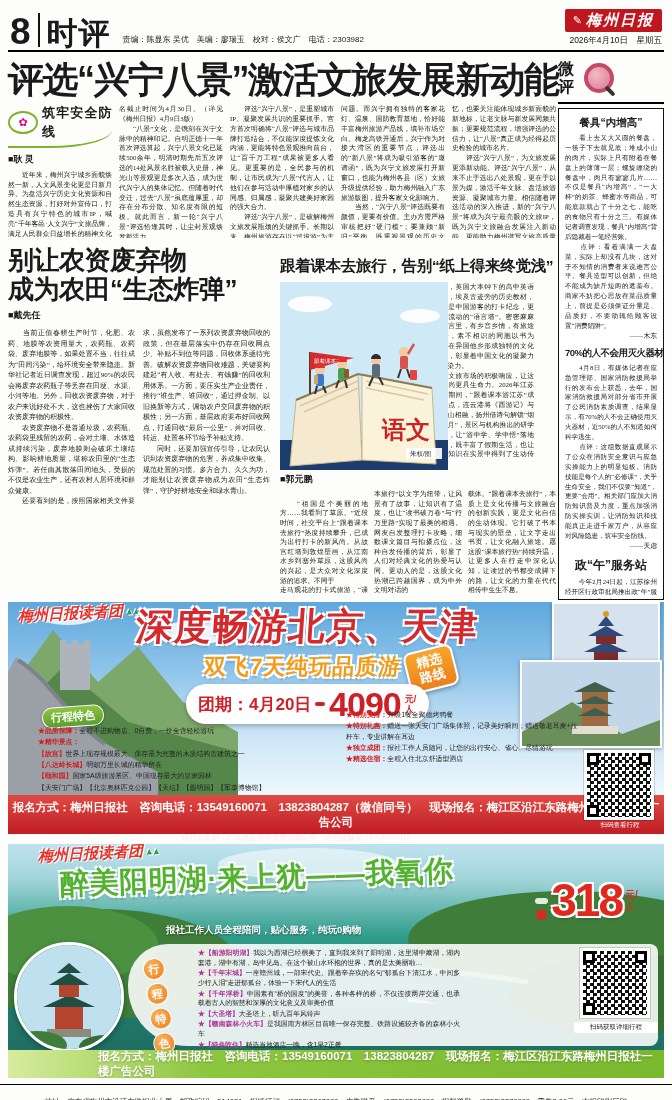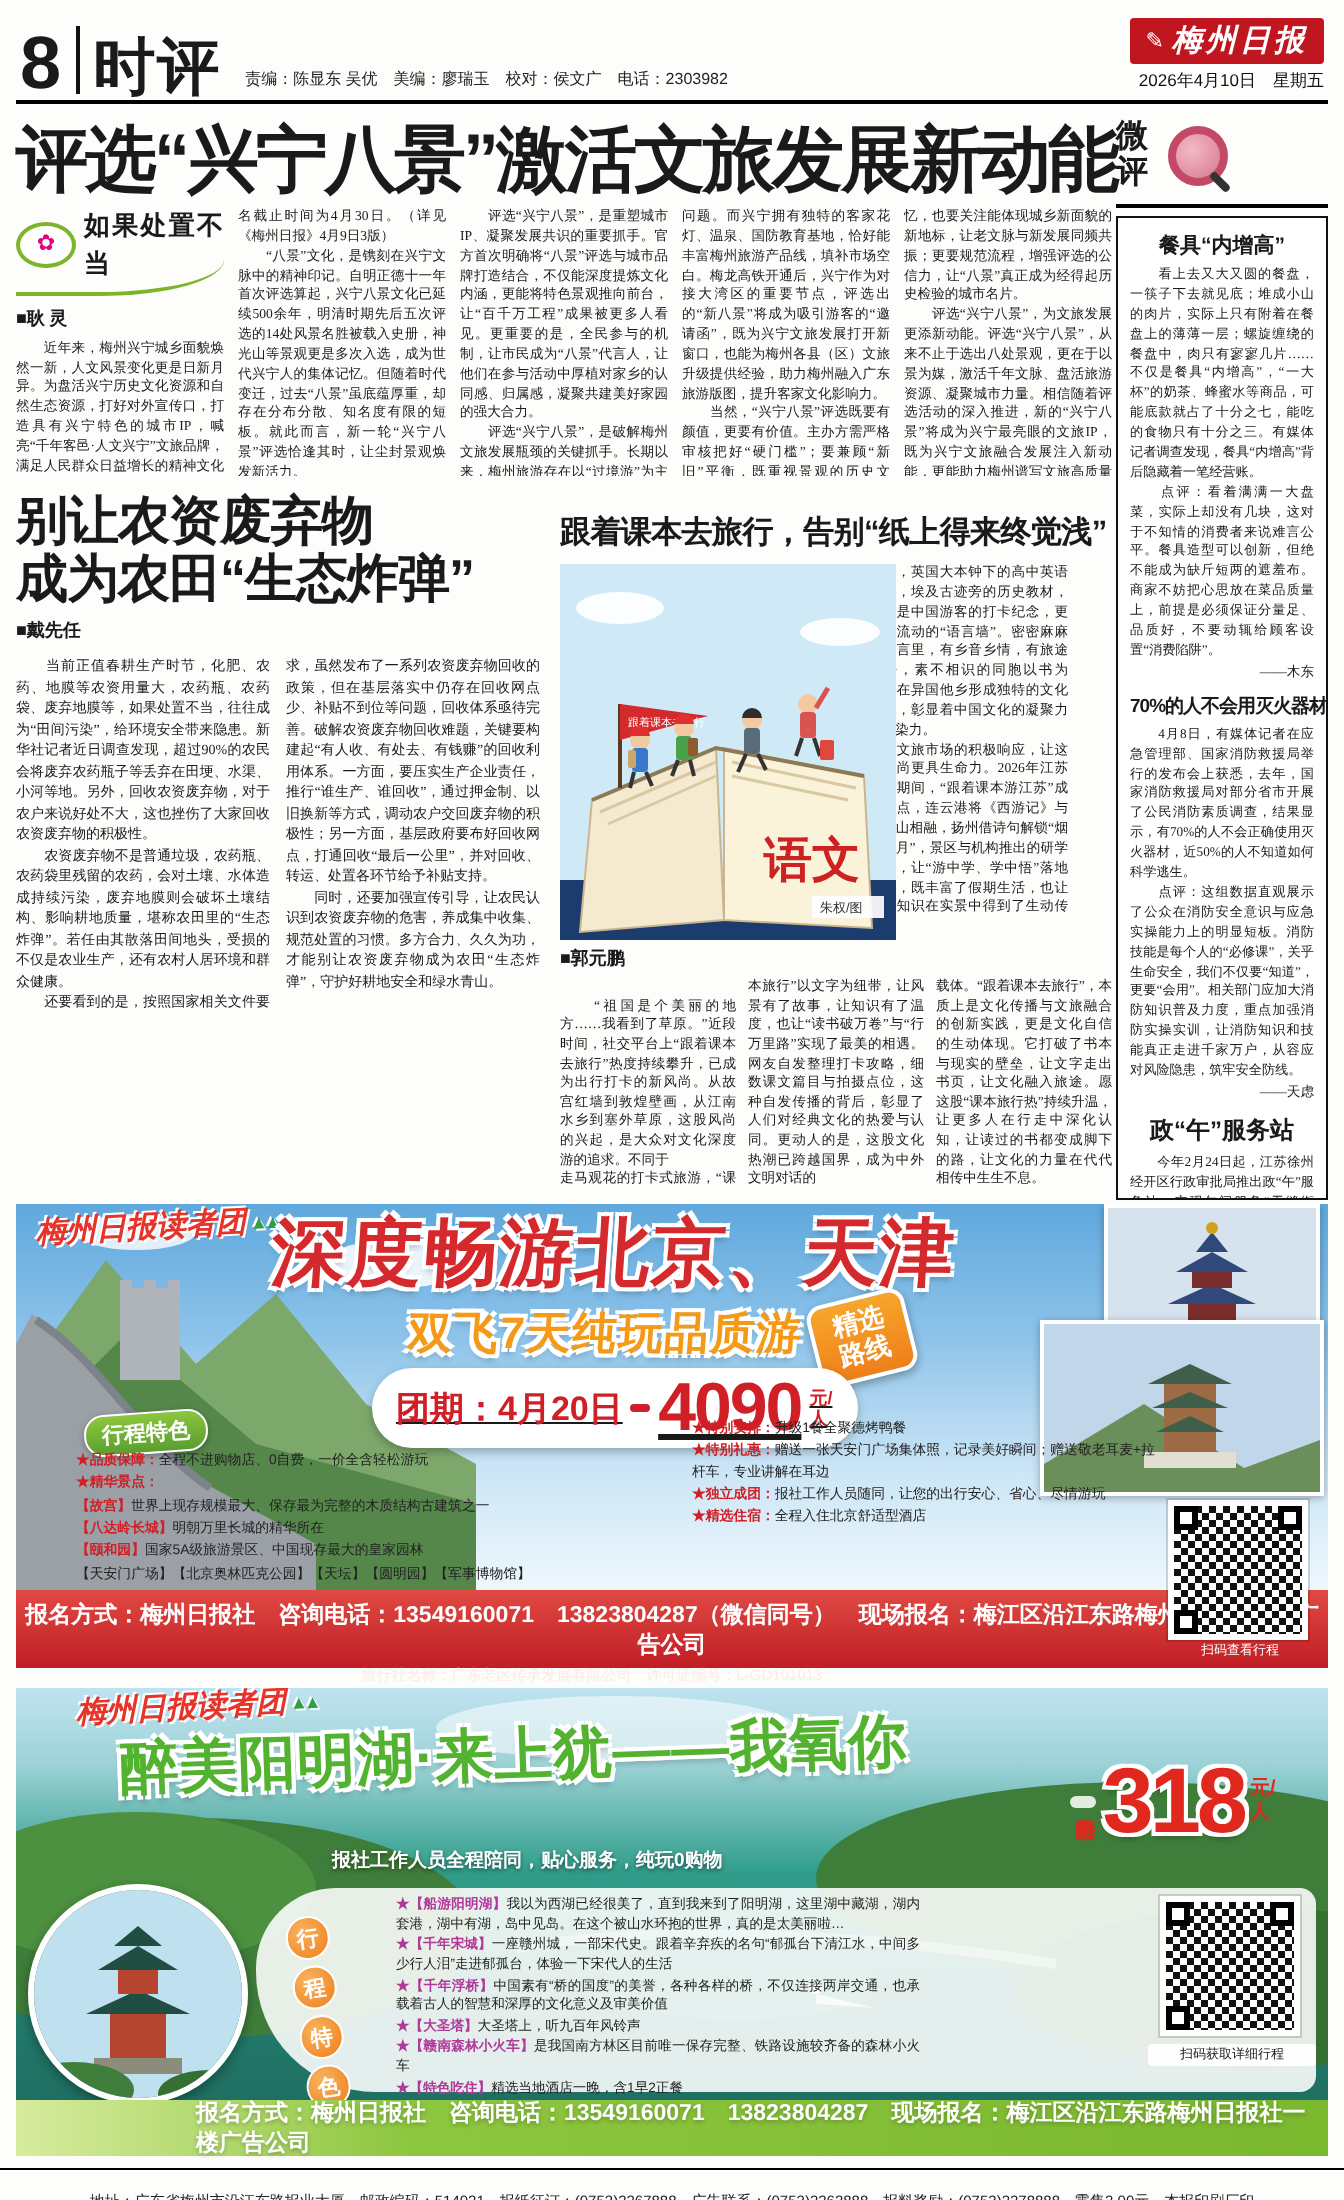--- a/index.html
+++ b/index.html
@@ -78,39 +78,39 @@
      text-shadow:1px 1px 0 #fff,-1px -1px 0 #fff;transform:rotate(-3deg);}
   .ad-logo .mt{color:#2f9e44;font-size:9px;letter-spacing:-2px;}
   .ad1-title{position:absolute;left:128px;top:0;font-size:37px;font-weight:900;color:#d42a2e;
      letter-spacing:1px;white-space:nowrap;transform:skewX(-4deg);}
   .ad1-sub{position:absolute;left:196px;top:50px;font-size:22px;font-weight:900;color:#f59a18;
      letter-spacing:1px;white-space:nowrap;transform:skewX(-4deg);}
   .ribbon{position:absolute;left:398px;top:46px;width:36px;transform:rotate(-14deg);
      background:linear-gradient(#f7a62b,#ef7f1a);color:#fff;font-weight:900;font-size:13px;line-height:1.15;
      text-align:center;border:2px solid #fff;border-radius:8px;padding:4px 5px;box-shadow:0 2px 4px rgba(0,0,0,.3);}
   .datebox{position:absolute;left:178px;top:82px;height:40px;background:#fff;border-radius:21px;
-     display:flex;align-items:center;padding:0 12px;gap:4px;box-shadow:0 2px 5px rgba(0,0,0,.25);text-decoration:underline;}
+     display:flex;align-items:center;padding:0 12px;gap:4px;box-shadow:0 2px 5px rgba(0,0,0,.25);}
   .datebox .d{font-size:17px;font-weight:900;color:#d01f26;white-space:nowrap;}
   .datebox .tag{writing-mode:vertical-rl;font-size:7px;font-weight:bold;color:#fff;background:#d01f26;
      border-radius:3px;padding:2px 1px;line-height:1.1;}
   .datebox .p{font-size:34px;font-weight:900;color:#d01f26;line-height:1;letter-spacing:-1px;}
   .datebox .u{font-size:9px;font-weight:bold;color:#d01f26;line-height:1.15;width:12px;}
   .featlab{position:absolute;left:34px;top:104px;background:linear-gradient(#8cc63e,#5a9e2f);color:#fff;
      font-size:11px;font-weight:900;padding:2px 8px;border-radius:10px;border:1.5px solid #fff;
      transform:rotate(-4deg);box-shadow:0 1px 3px rgba(0,0,0,.3);}
   .flist{position:absolute;font-size:6.9px;line-height:1.5;color:#222;}
   .flist.l{left:30px;top:124px;width:300px;}
   .flist.r{left:338px;top:108px;width:238px;}
   .flist div{margin-bottom:1px;}
   .flist .h{color:#d01f26;font-weight:bold;}
   .photo{position:absolute;border:2px solid #fff;box-shadow:0 1px 4px rgba(0,0,0,.3);overflow:hidden;}
   .ad1-bar{position:absolute;left:0;top:193px;width:100%;height:39px;
      background:linear-gradient(#e04a43,#c01d24);color:#fff;text-align:center;}
   .ad1-bar .l1{font-size:11.5px;font-weight:900;margin-top:5px;}
-  .ad1-bar .l2{font-size:7.5px;margin-top:3px;padding-right:80px;color:#ffe9e9;}
+  .ad1-bar .l2{font-size:7.5px;margin-top:3px;padding-right:80px;color:#ffe9e9;font-family:Liberation Serif, serif;}
   .qr1{right:10px;top:148px;width:64px;height:64px;}
   .qrcap1{position:absolute;right:8px;top:219px;width:72px;font-size:6.5px;color:#fff;text-align:center;}
   
   .ad2{position:absolute;left:8px;top:844px;width:656px;height:234px;}
   .ad2-vis{position:relative;width:100%;height:206px;overflow:hidden;
      background:linear-gradient(180deg,#bfe3f0 0%,#9fd3d8 18%,#2f9d8a 45%,#237f6f 70%,#1f6f62 100%);}
   .ad2-title{position:absolute;left:52px;top:14px;font-size:29px;font-weight:900;color:#53b331;
      letter-spacing:.5px;white-space:nowrap;transform:rotate(-2deg);}
   .ym-badge{position:absolute;right:12px;top:4px;font-size:23px;font-weight:900;font-style:italic;
      white-space:nowrap;background:linear-gradient(90deg,#ff5fa2,#ff8c3a,#ffd23f,#8bc34a);
@@ -168,21 +168,21 @@
   <div class="hd-rule"></div>
 
   <div class="headline">评选“兴宁八景”激活文旅发展新动能</div>
 
   <div class="a1">
     <div class="a1col" style="white-space:normal">
       <div class="flogo">
         <span class="flower-ring">
             <span>✿</span>
           </span>
-        <span class="ft">如果处置不当</span>
+        <span class="ft">筑牢安全防线</span>
       </div>
       <div class="byline">■耿 灵</div>
       <div class="a1col" style="width:auto;height:88px">　　近年来，梅州兴宁城乡面貌焕然一新，人文风景变化更是日新月异。为盘活兴宁历史文化资源和自然生态资源，打好对外宣传口，打造具有兴宁特色的城市IP，喊亮“千年客邑·人文兴宁”文旅品牌，满足人民群众日益增长的精神文化需求，“兴宁八景”评选活动于近日启动，征集报</div>
     </div>
     <div class="a1col">名截止时间为4月30日。（详见《梅州日报》4月9日3版）
 　　“八景”文化，是镌刻在兴宁文脉中的精神印记。自明正德十一年首次评选算起，兴宁八景文化已延续500余年，明清时期先后五次评选的14处风景名胜被载入史册，神光山等景观更是多次入选，成为世代兴宁人的集体记忆。但随着时代变迁，过去“八景”虽底蕴厚重，却存在分布分散、知名度有限的短板。就此而言，新一轮“兴宁八景”评选恰逢其时，让尘封景观焕发新活力。</div>
     <div class="a1col">　　评选“兴宁八景”，是重塑城市IP、凝聚发展共识的重要抓手。官方首次明确将“八景”评选与城市品牌打造结合，不仅能深度提炼文化内涵，更能将特色景观推向前台，让“百千万工程”成果被更多人看见。更重要的是，全民参与的机制，让市民成为“八景”代言人，让他们在参与活动中厚植对家乡的认同感、归属感，凝聚共建美好家园的强大合力。
 　　评选“兴宁八景”，是破解梅州文旅发展瓶颈的关键抓手。长期以来，梅州旅游存在以“过境游”为主等</div>
     <div class="a1col">问题。而兴宁拥有独特的客家花灯、温泉、国防教育基地，恰好能丰富梅州旅游产品线，填补市场空白。梅龙高铁开通后，兴宁作为对接大湾区的重要节点，评选出的“新八景”将成为吸引游客的“邀请函”，既为兴宁文旅发展打开新窗口，也能为梅州各县（区）文旅升级提供经验，助力梅州融入广东旅游版图，提升客家文化影响力。
 　　当然，“兴宁八景”评选既要有颜值，更要有价值。主办方需严格审核把好“硬门槛”；要兼顾“新旧”平衡，既重视景观的历史文化，传承好老八景承载的人文记</div>

